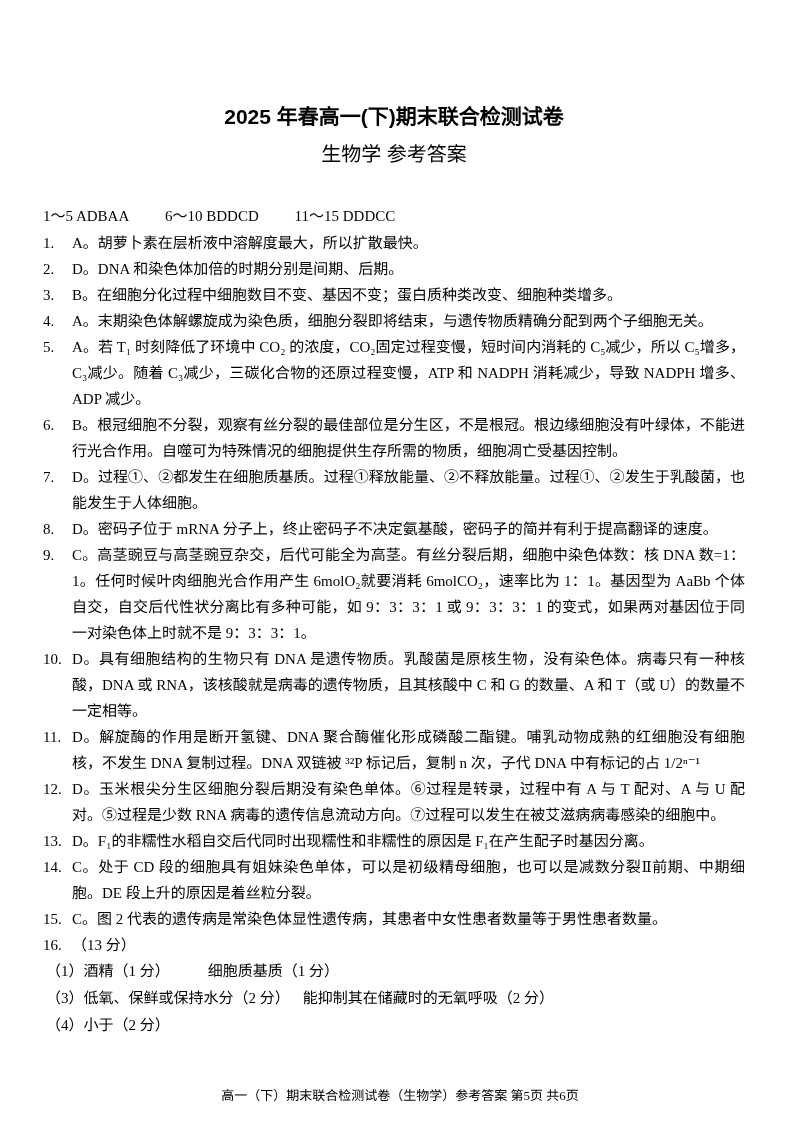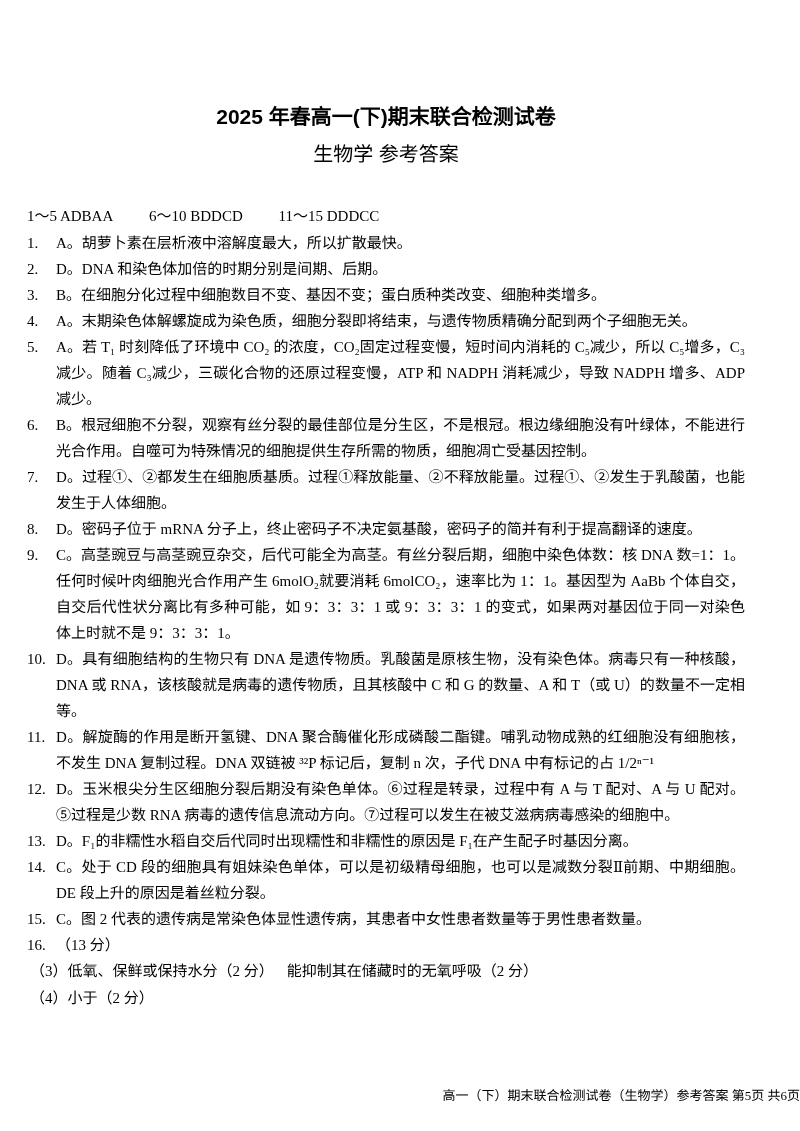--- a/index.html
+++ b/index.html
@@ -7,21 +7,21 @@
   body {
     width: 800px;
     height: 1131px;
     background: #ffffff;
     color: #000000;
     font-family: "Liberation Serif", "DejaVu Serif", serif;
     font-size: 15px;
     position: relative;
     overflow: hidden;
   }
-  .page { padding: 102px 55px 0 27px; }
+  .page { padding: 102px 55px 0 43px; }
 
   .title {
     text-align: center;
     font-family: "Liberation Sans", "DejaVu Sans", sans-serif;
     font-weight: 700;
     font-size: 21px;
     margin: 0;
     line-height: 30px;
   }
   .subtitle {
@@ -55,21 +55,21 @@
   .w158 { width: 158px; }
   .w148 { width: 148px; }
   .w205 { width: 205px; }
   .w253 { width: 253px; }
 
   .footer {
     position: absolute;
     left: 0;
     right: 0;
     bottom: 26px;
-    text-align: right;
+    text-align: center;
     font-size: 13px;
     line-height: 18px;
   }
 </style>
 </head>
 <body>
 
 <div class="page">
 
   <h1 class="title">2025 年春高一(下)期末联合检测试卷</h1>
@@ -145,20 +145,24 @@
       <span class="txt">C。图 2 代表的遗传病是常染色体显性遗传病，其患者中女性患者数量等于男性患者数量。</span>
     </div>
 
     <div class="item">
       <span class="num">16.</span>
       <span class="txt">（13 分）</span>
     </div>
 
     <div class="sublines">
       <div class="subline">
+        <span class="p w158">（1）酒精（1 分）</span>
+        <span class="p">细胞质基质（1 分）</span>
+      </div>
+      <div class="subline">
         <span class="p w253">（3）低氧、保鲜或保持水分（2 分）</span>
         <span class="p">能抑制其在储藏时的无氧呼吸（2 分）</span>
       </div>
       <div class="subline">
         <span class="p">（4）小于（2 分）</span>
       </div>
     </div>
 
   </div>
 

